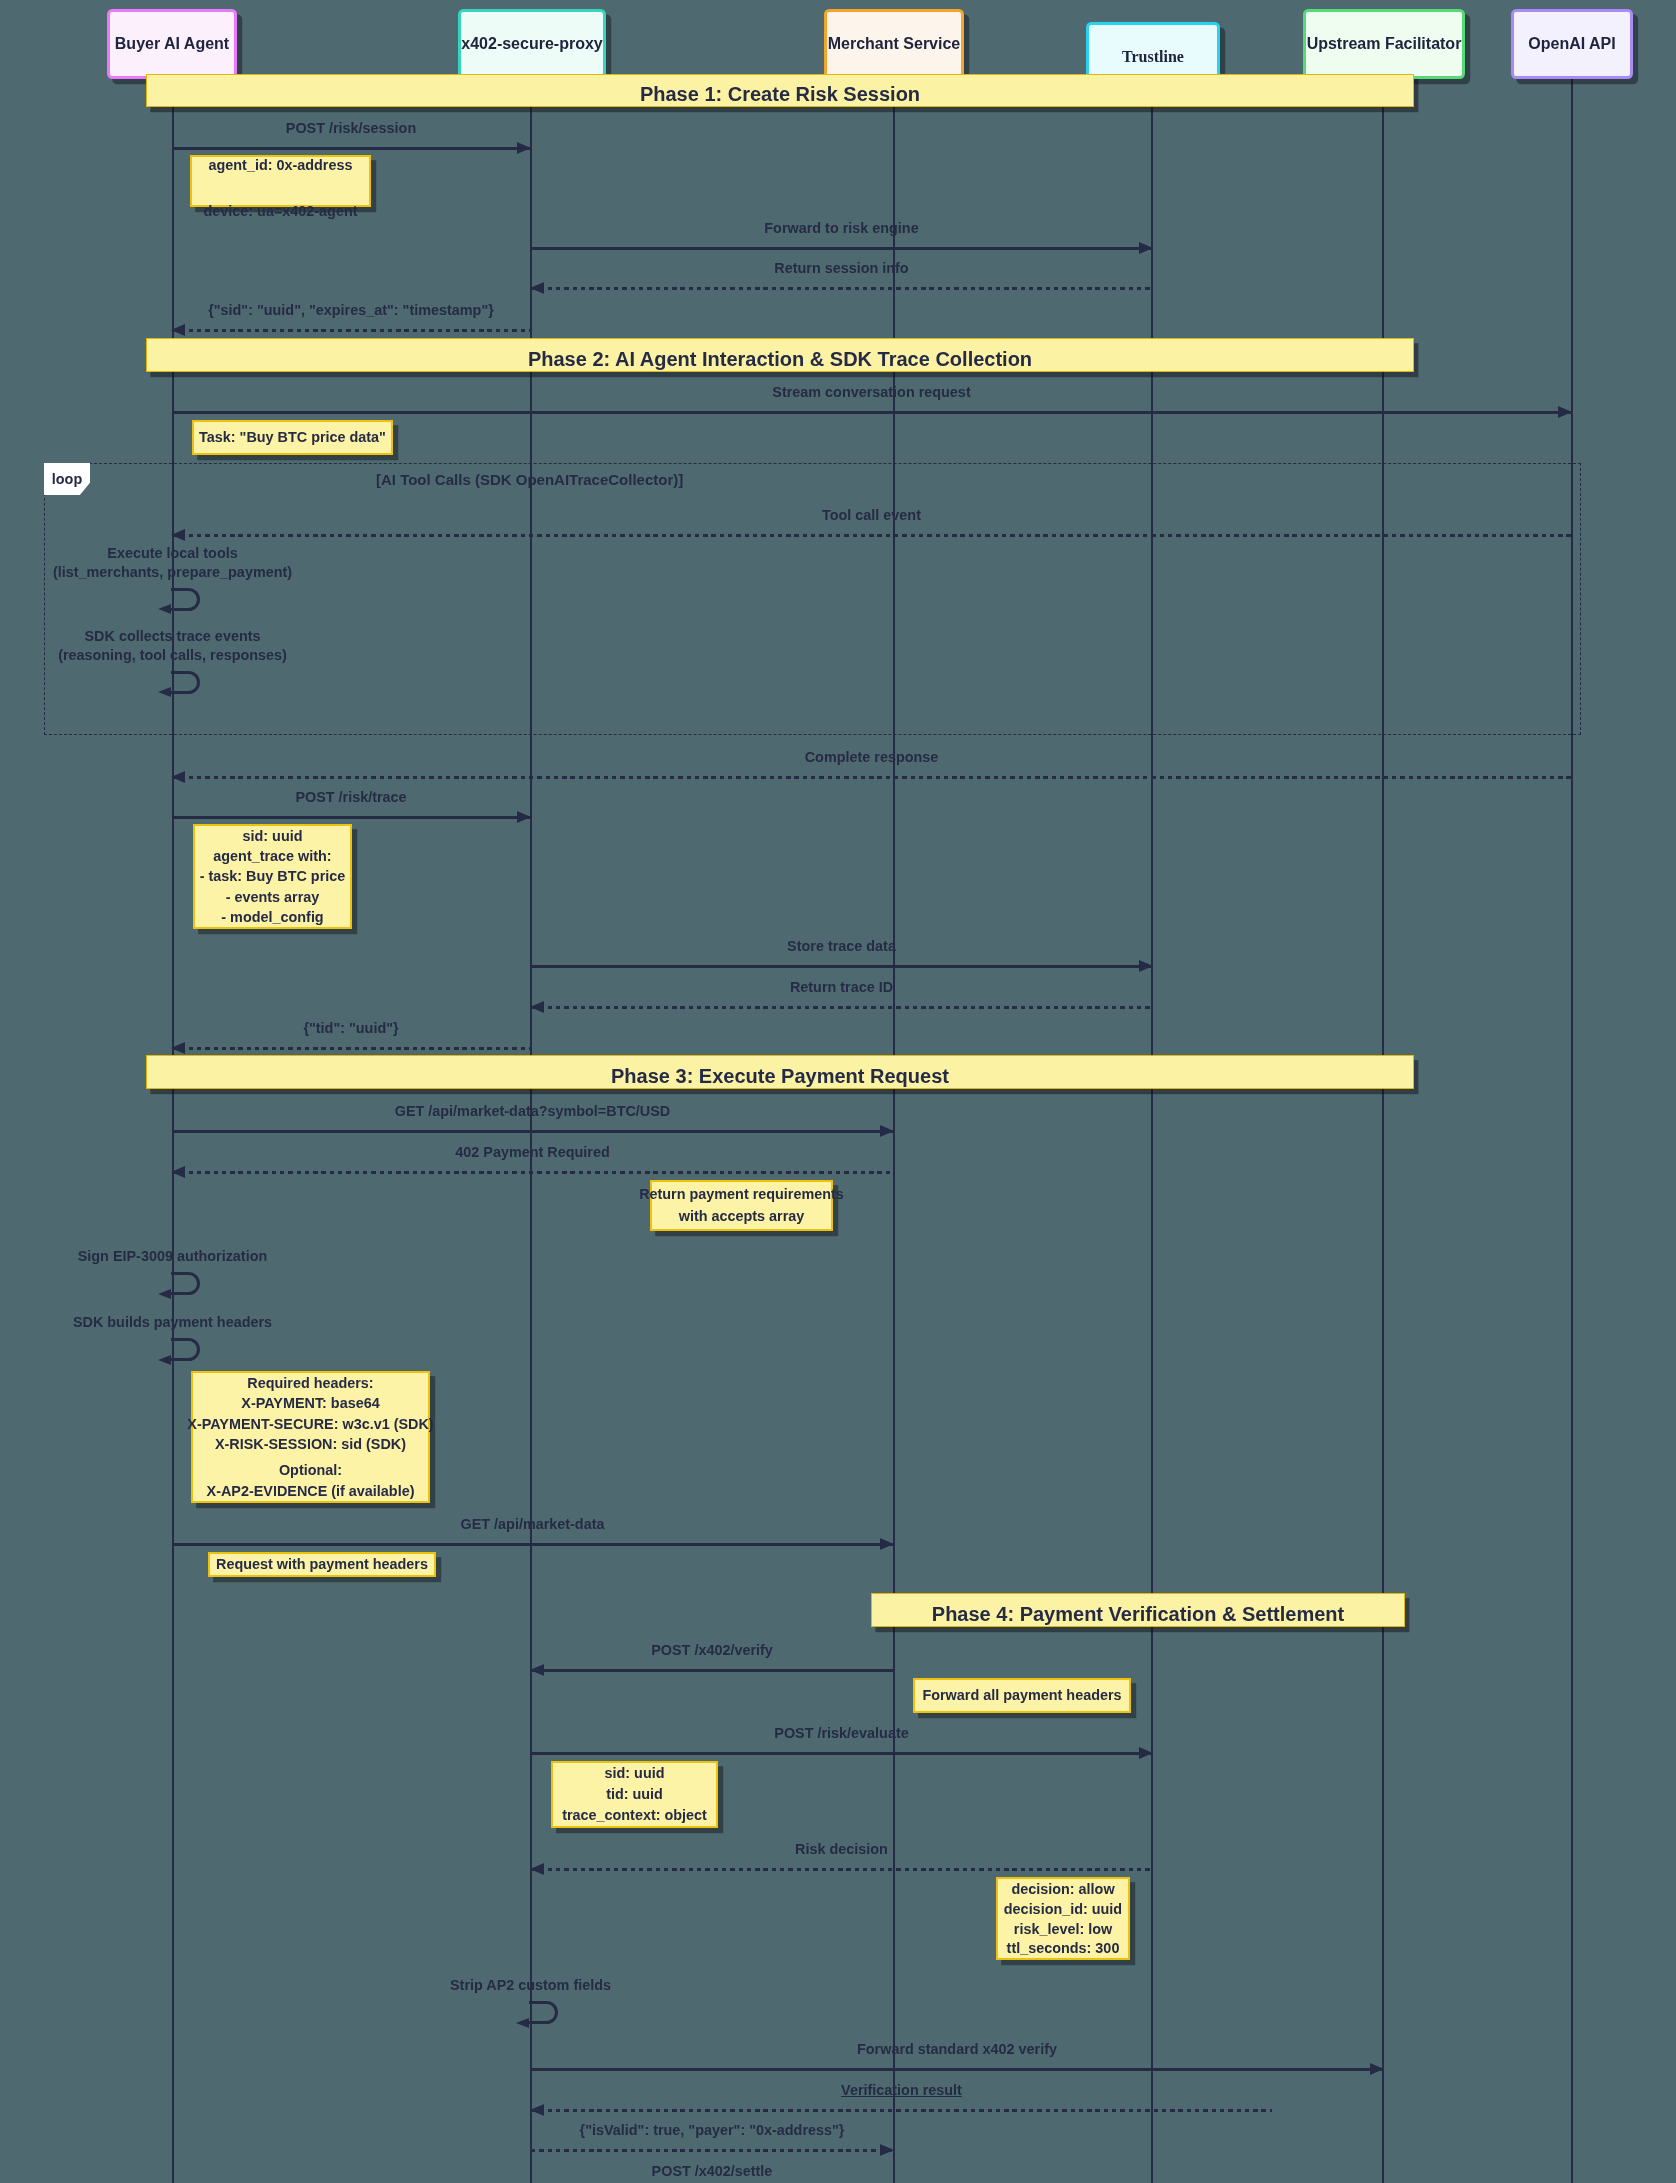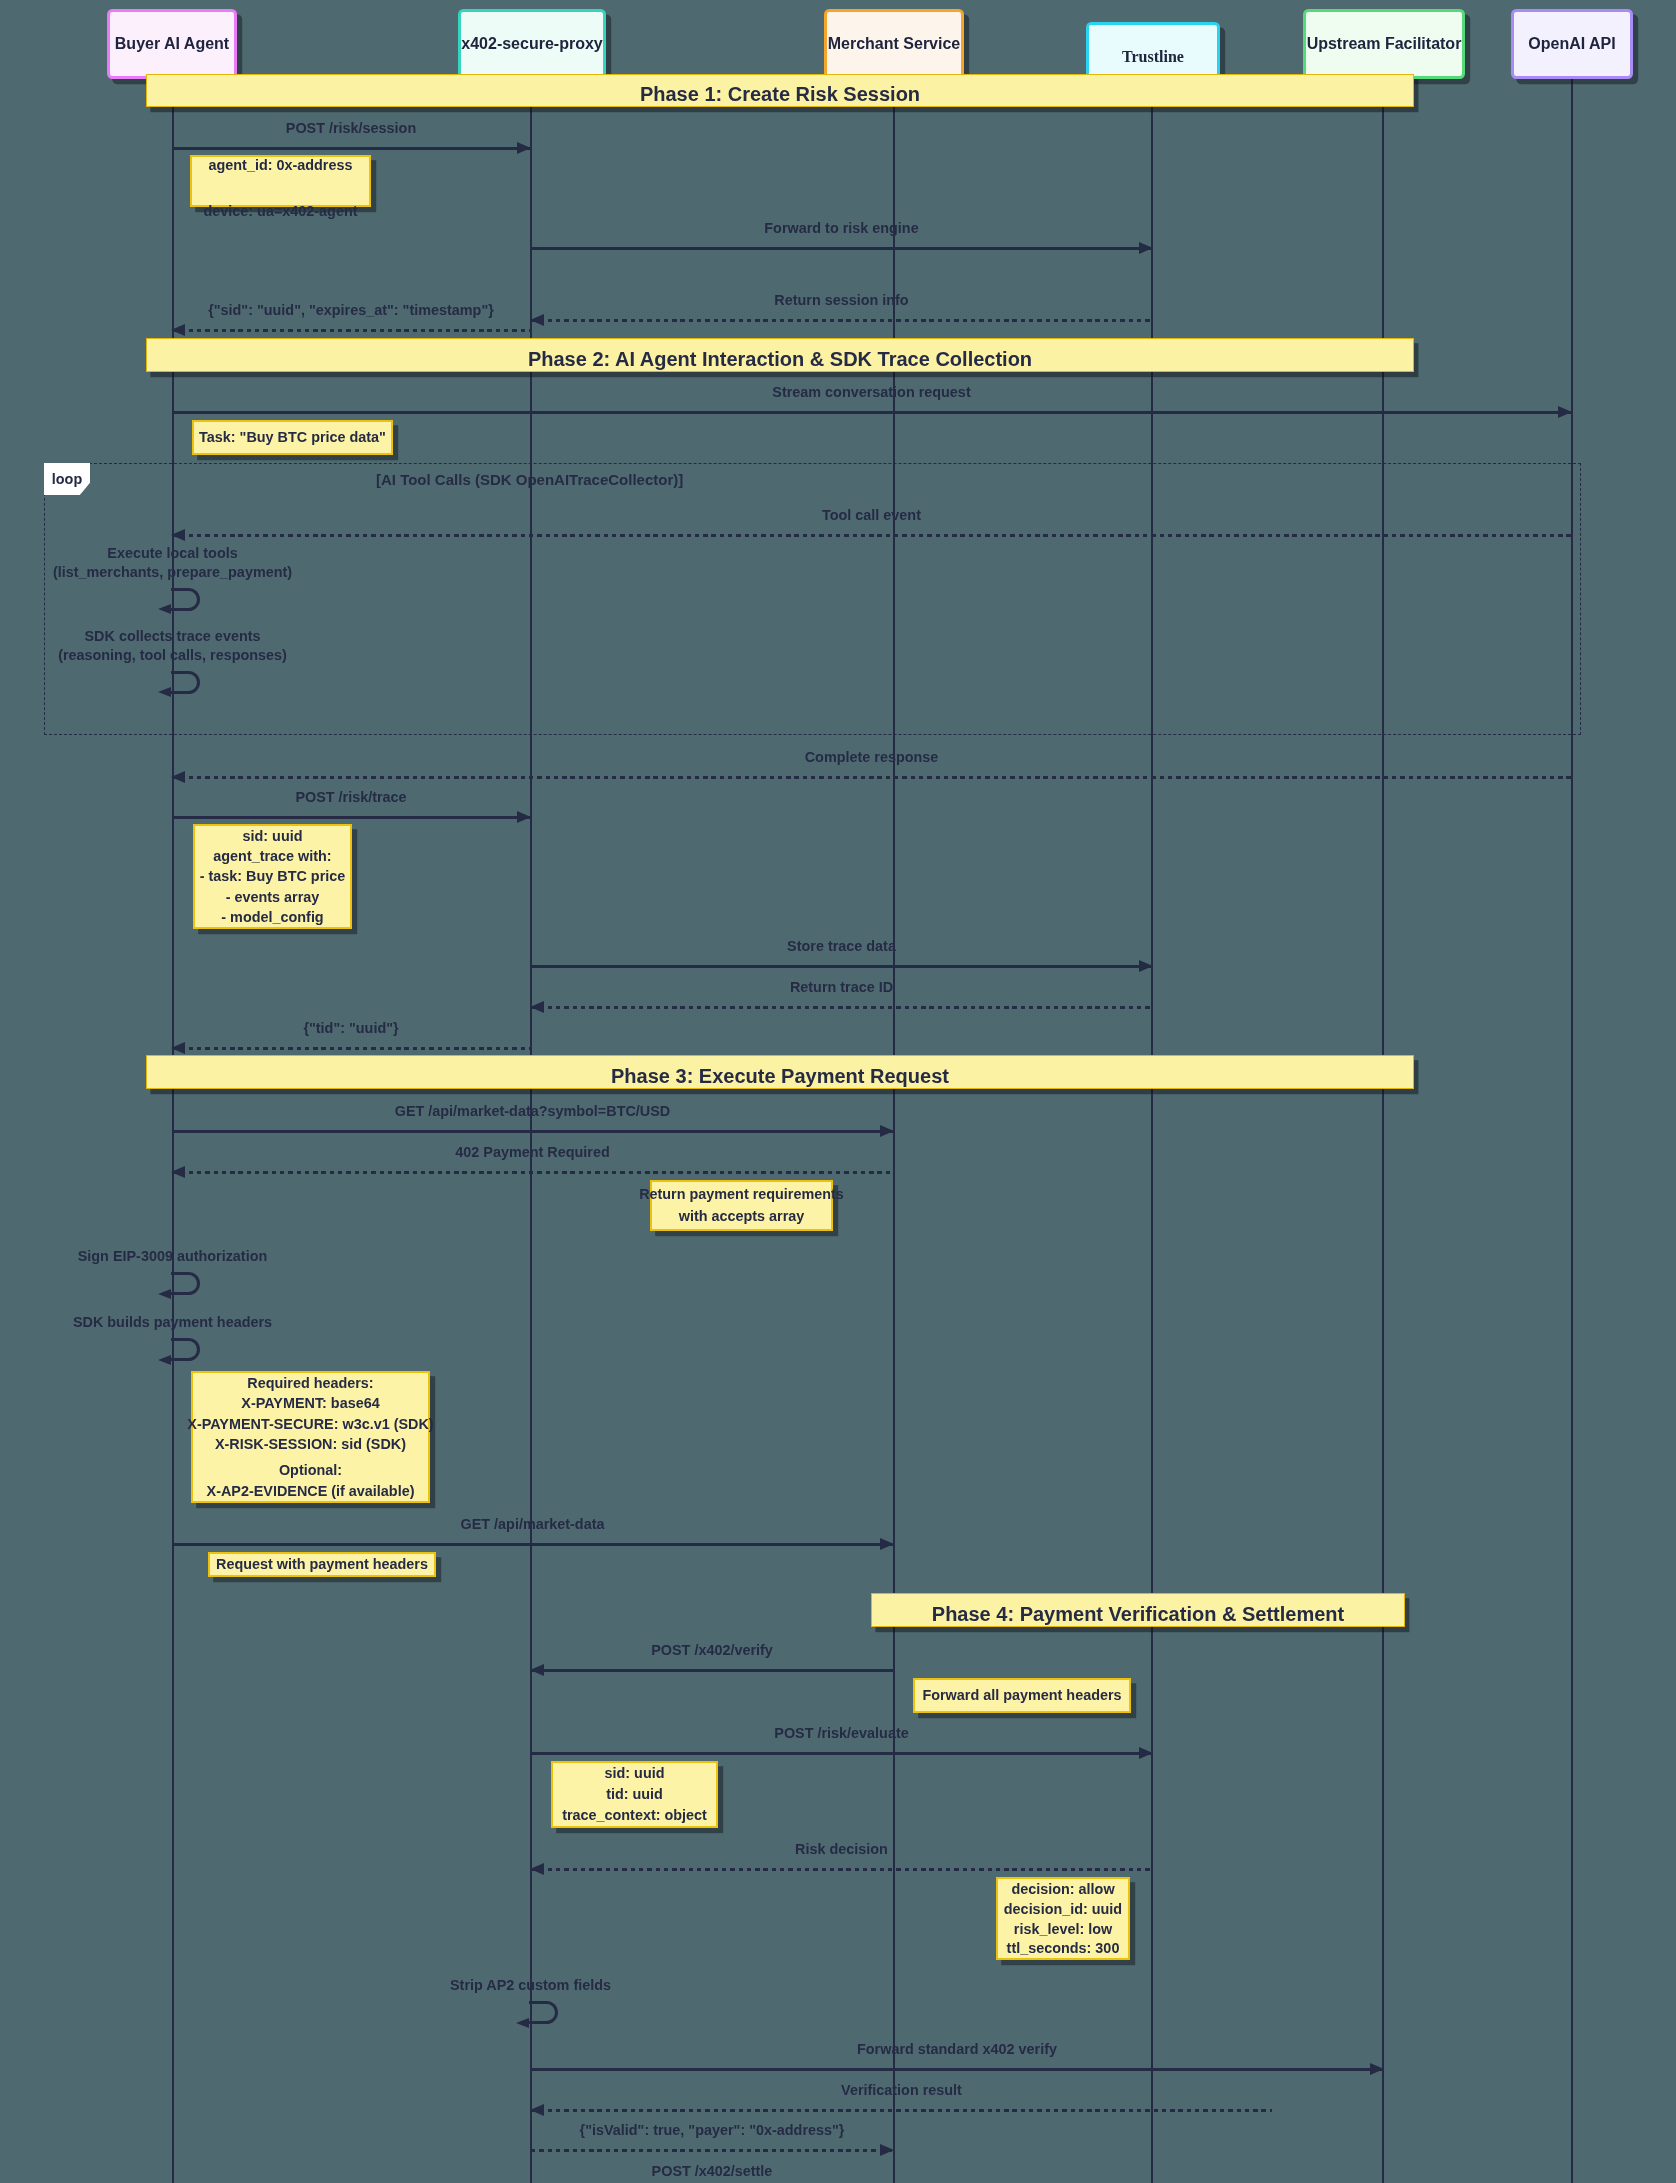--- a/index.html
+++ b/index.html
@@ -118,21 +118,21 @@
         <div class="ah r"></div>
       </div>
   </div>
   <div class="msg" style="left:531px;top:220px;width:621px;">
     <span class="mlabel">Forward to risk engine</span>
     <div class="lw">
         <div class="ln solid"></div>
         <div class="ah r"></div>
       </div>
   </div>
-  <div class="msg" style="left:531px;top:260px;width:621px;margin-top:32px;">
+  <div class="msg" style="left:531px;top:260px;width:621px;">
     <span class="mlabel">Return session info</span>
     <div class="lw">
         <div class="ln dashed"></div>
         <div class="ah l"></div>
       </div>
   </div>
   <div class="msg" style="left:172px;top:302px;width:358px;">
     <span class="mlabel">{"sid": "uuid", "expires_at": "timestamp"}</span>
     <div class="lw">
         <div class="ln dashed"></div>
@@ -230,21 +230,21 @@
         <div class="ah l"></div>
       </div>
   </div>
   <div class="msg" style="left:531px;top:2041px;width:852px;">
     <span class="mlabel">Forward standard x402 verify</span>
     <div class="lw">
         <div class="ln solid"></div>
         <div class="ah r"></div>
       </div>
   </div>
-  <div class="msg" style="left:531px;top:2082px;width:741px;">
+  <div class="msg" style="left:531px;top:2082px;width:741px;text-decoration:underline;">
     <span class="mlabel">Verification result</span>
     <div class="lw">
         <div class="ln dashed"></div>
         <div class="ah l"></div>
       </div>
   </div>
   <div class="msg" style="left:531px;top:2122px;width:362px;">
     <span class="mlabel">{"isValid": true, "payer": "0x-address"}</span>
     <div class="lw">
         <div class="ln dashed"></div>

